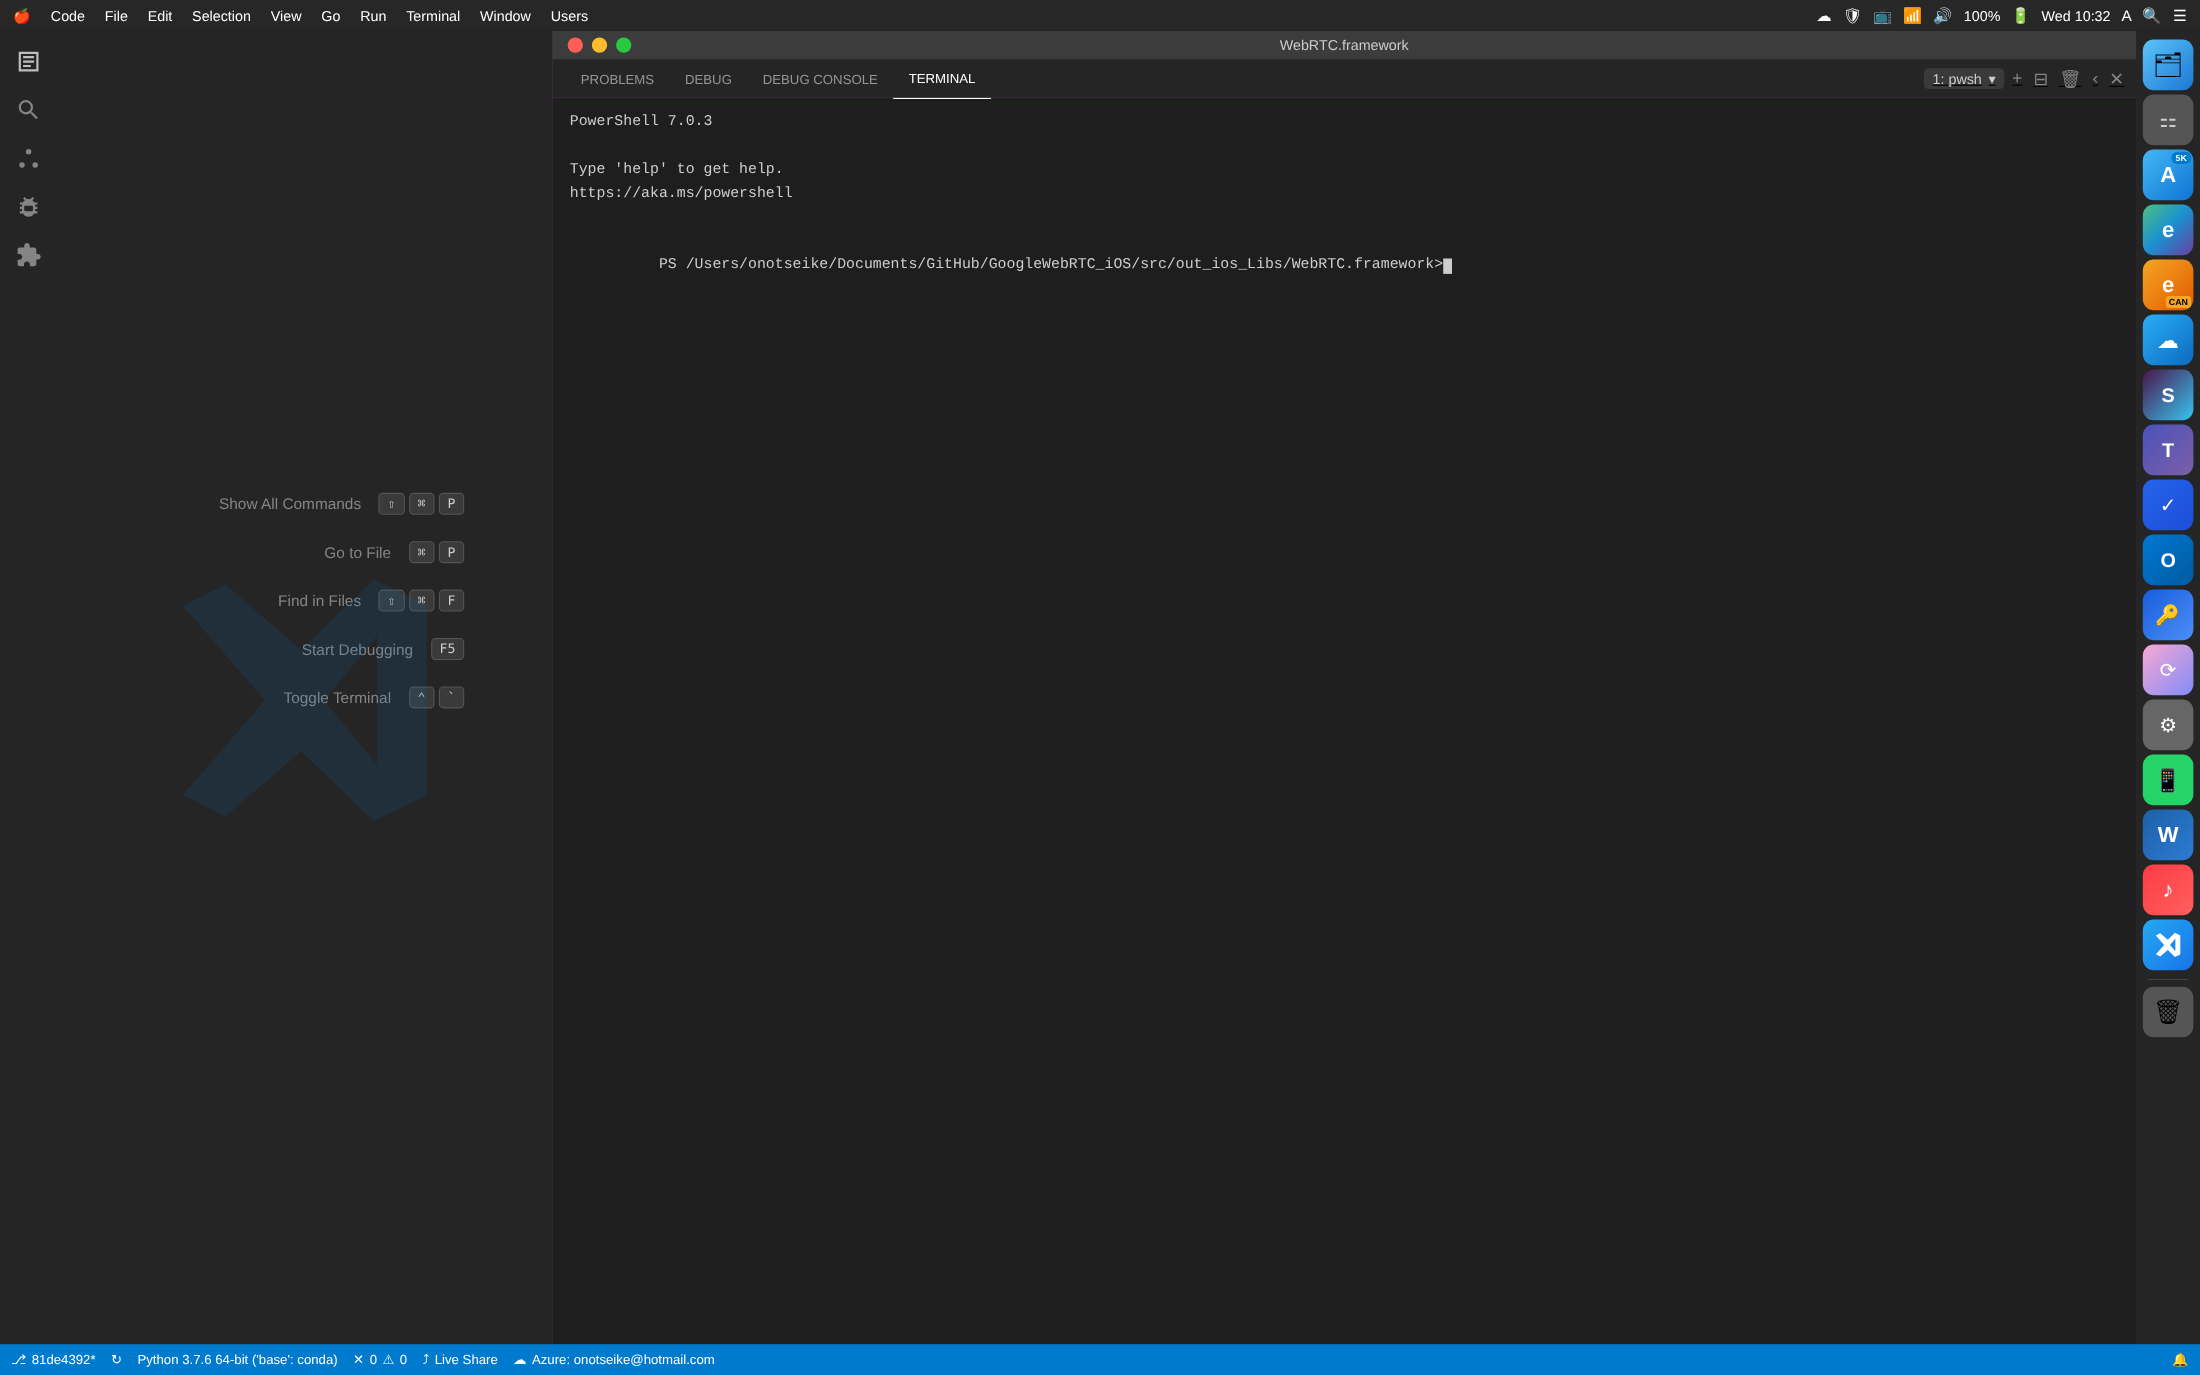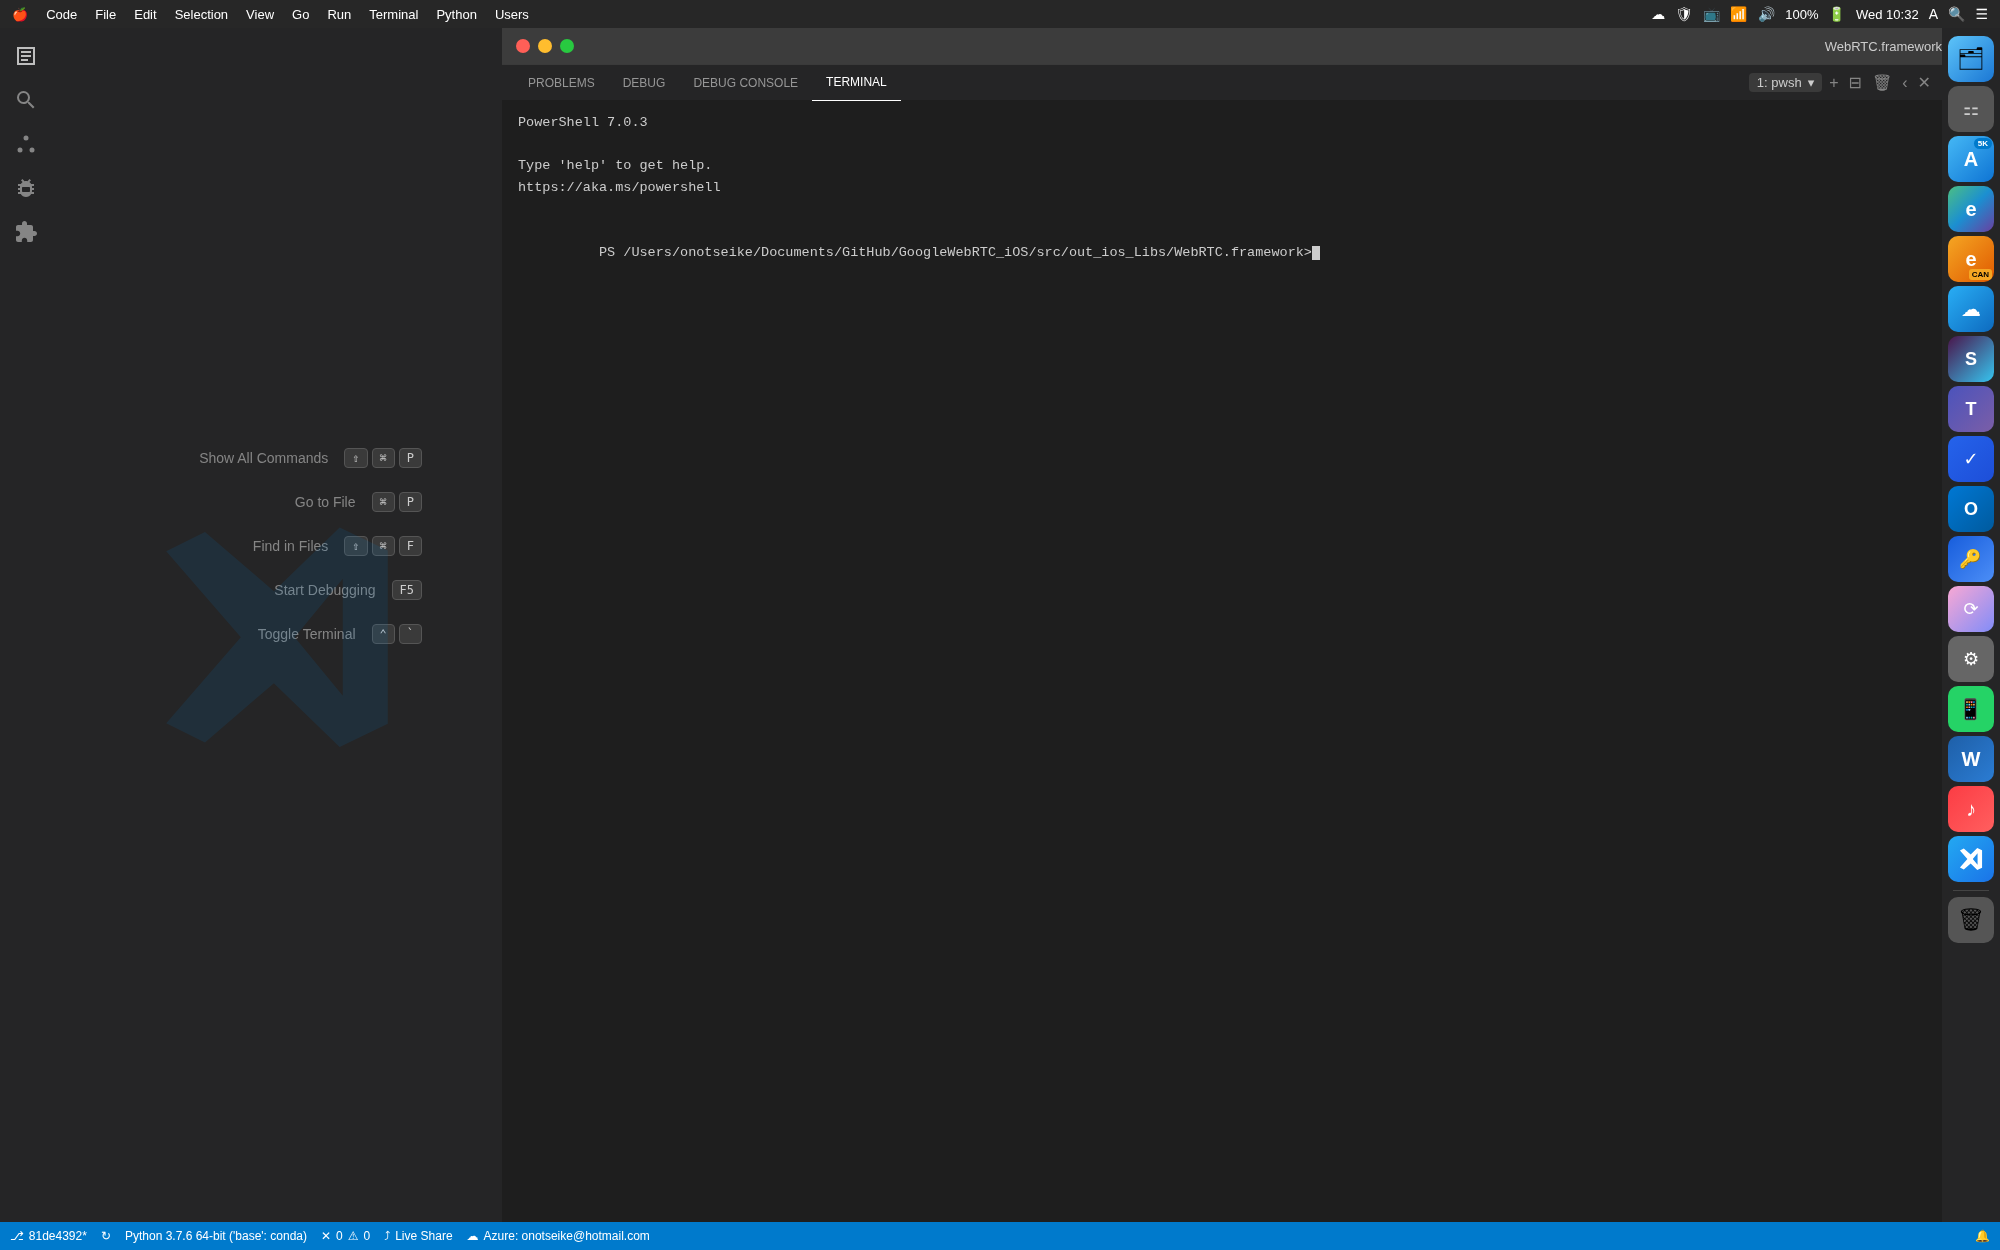--- a/index.html
+++ b/index.html
@@ -139,25 +139,25 @@
     
     .main-area {
       flex: 1;
       display: flex;
       flex-direction: column;
       background: #1e1e1e;
     }
 
     
     .title-bar {
-      height: 36px;
+      height: 25px;
       background: #3c3c3c;
       display: flex;
       align-items: center;
-      justify-content: flex-end;
+      justify-content: center;
       position: relative;
       flex-shrink: 0;
     }
     .window-controls {
       position: absolute;
       left: 14px;
       display: flex;
       gap: 8px;
       align-items: center;
     }
@@ -204,20 +204,21 @@
     .panel-tab.active {
       color: #fff;
       border-bottom: 1px solid #fff;
     }
     .panel-tab-controls {
       position: absolute;
       right: 8px;
       display: flex;
       align-items: center;
       gap: 4px;
+      text-decoration: underline;
     }
     .panel-select {
       background: #3a3a3a;
       border: none;
       color: #ccc;
       font-size: 13px;
       padding: 2px 8px;
       border-radius: 4px;
       cursor: pointer;
       display: flex;
@@ -360,21 +361,21 @@
   <div class="menubar-left">
     <span class="menu-item apple-icon">🍎</span>
     <span class="menu-item bold">Code</span>
     <span class="menu-item">File</span>
     <span class="menu-item">Edit</span>
     <span class="menu-item">Selection</span>
     <span class="menu-item">View</span>
     <span class="menu-item">Go</span>
     <span class="menu-item">Run</span>
     <span class="menu-item">Terminal</span>
-    <span class="menu-item">Python</span>
+    <span class="menu-item">Window</span>
     <span class="menu-item">Users</span>
   </div>
   <div class="menubar-right">
     <span class="menubar-icon">☁</span>
     <span class="menubar-icon">🛡</span>
     <span class="menubar-icon">📺</span>
     <span class="menubar-icon">📶</span>
     <span class="menubar-icon">🔊</span>
     <span class="menubar-right-item">100%</span>
     <span class="menubar-icon">🔋</span>

